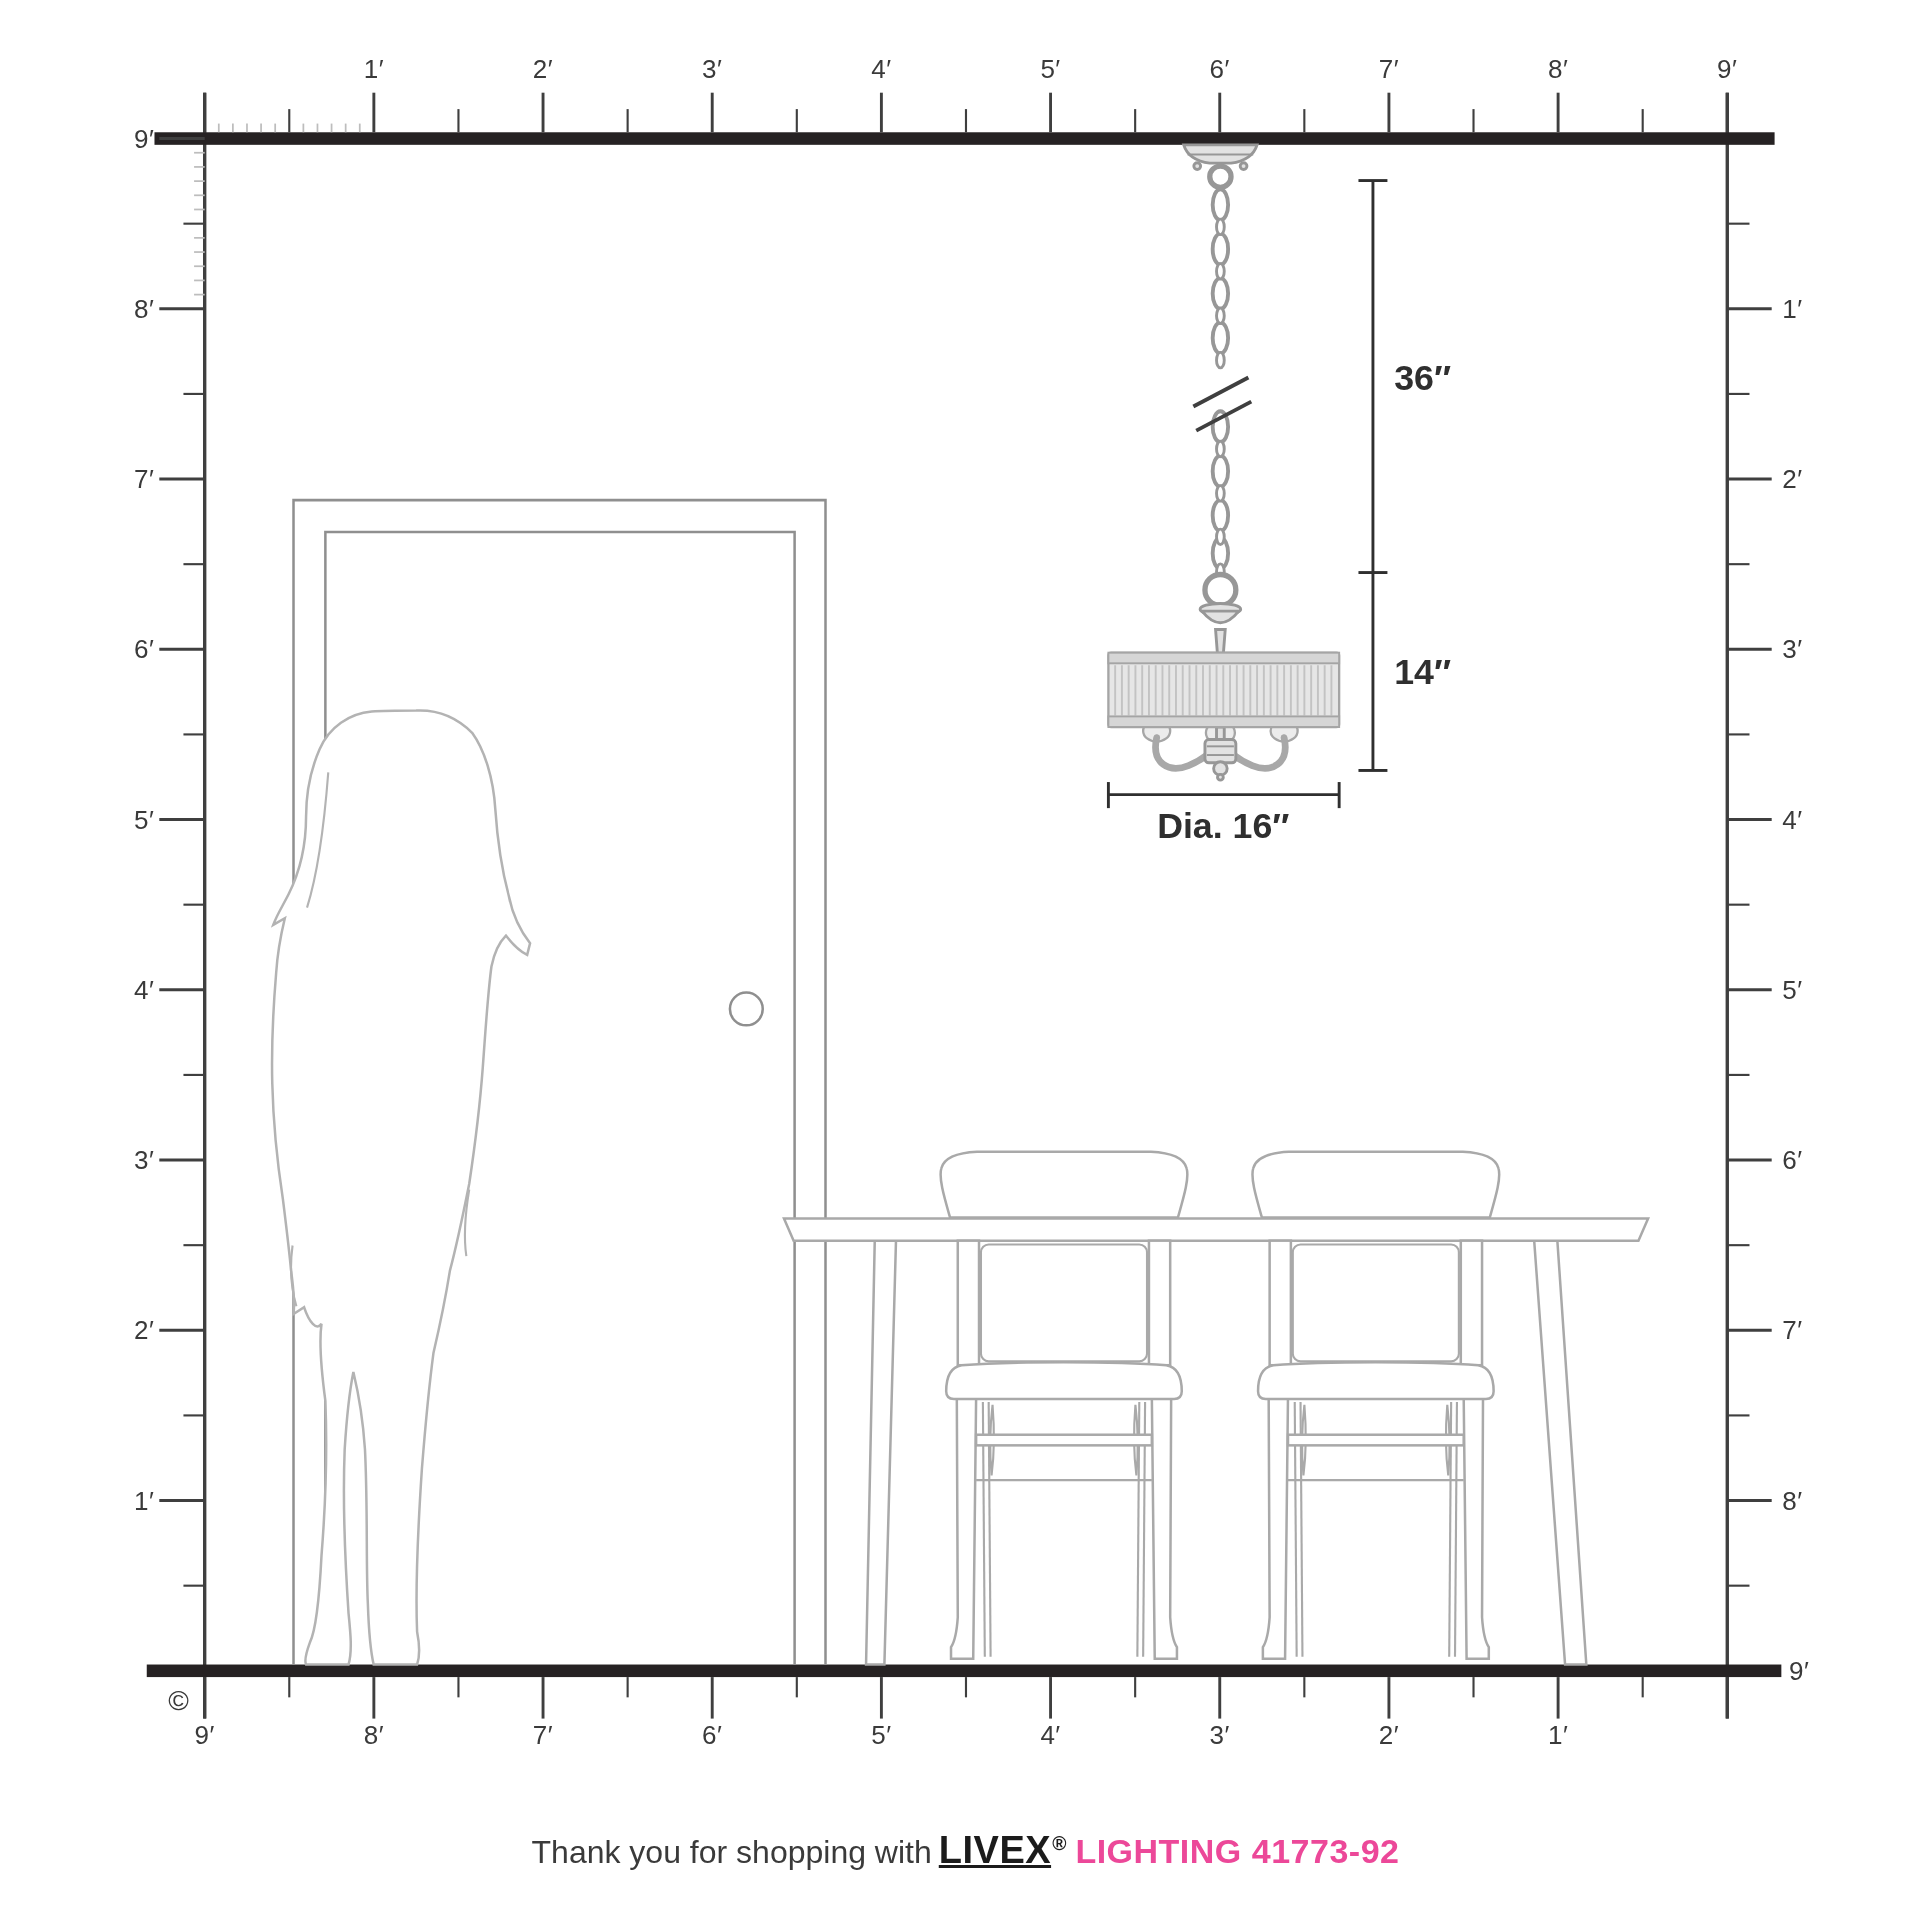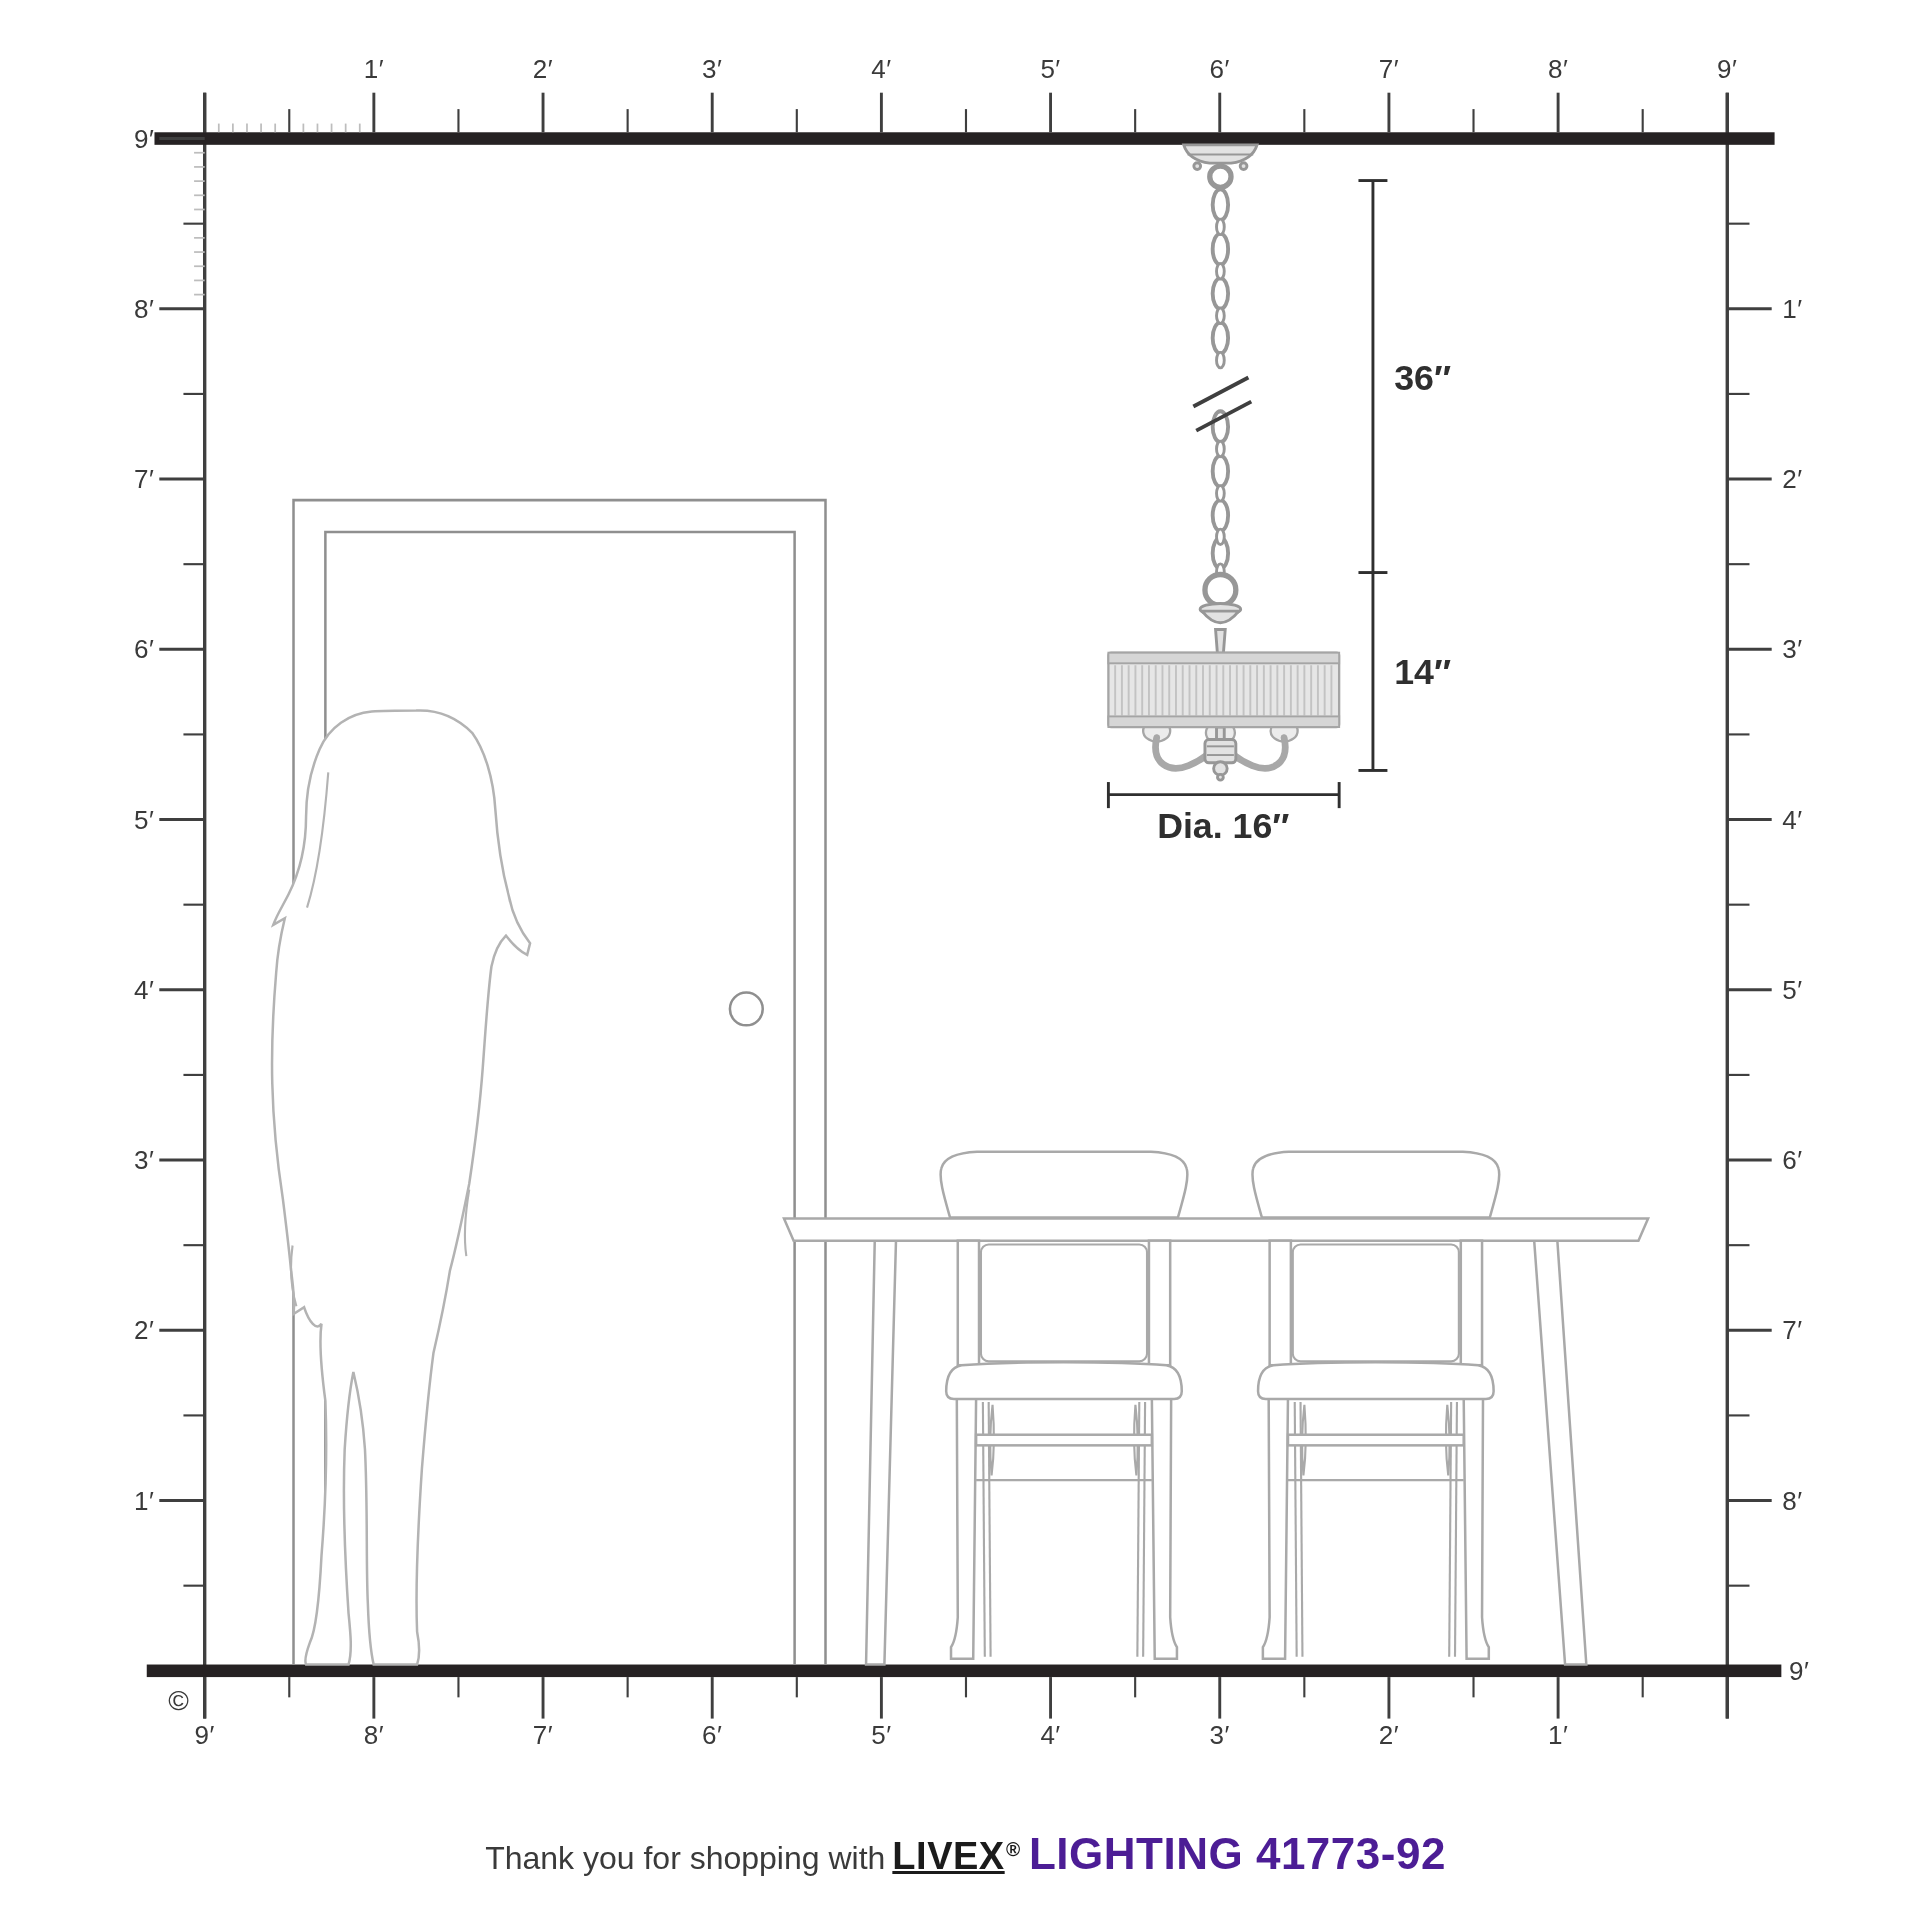--- a/index.html
+++ b/index.html
@@ -30,21 +30,21 @@
   .pleat{stroke:var(--c-shade_pleat);stroke-width:2;}
   .bulb{fill:#ececec;stroke:#a6a6a6;stroke-width:2.4;}
   .dim{stroke:var(--c-dimension);stroke-width:3;fill:none;}
   .break-mark{stroke:var(--c-ruler);stroke-width:4;}
   .dim-text{fill:var(--c-dimension);font-size:37px;font-weight:bold;}
   
   .footer{position:absolute;left:0;top:1829px;width:1931px;display:flex;justify-content:center;align-items:baseline;gap:7px;}
   .footer .thin{font-size:32px;color:#3a3a3a;}
   .footer .brand{font-size:38px;font-weight:bold;color:#1b1b1b;letter-spacing:0.5px;text-decoration:underline;}
   .footer .reg{font-size:19.3px;font-weight:bold;color:#1b1b1b;position:relative;top:-13.5px;margin:0 1.9px 0 -5.8px;}
-  .footer .suffix{font-size:44px;font-weight:bold;color:#4c1d95;letter-spacing:0.5px;}
+  .footer .suffix{font-size:34px;font-weight:bold;color:#ec4899;letter-spacing:0.5px;}
 </style>
 </head>
 <body>
 
 <div class="canvas">
 <svg width="1931" height="1931" viewBox="0 0 2000 2000">
 
   <g>
     <line class="wall" x1="212" y1="96" x2="212" y2="1780"></line>
     <line class="wall" x1="1789" y1="96" x2="1789" y2="1780"></line>

